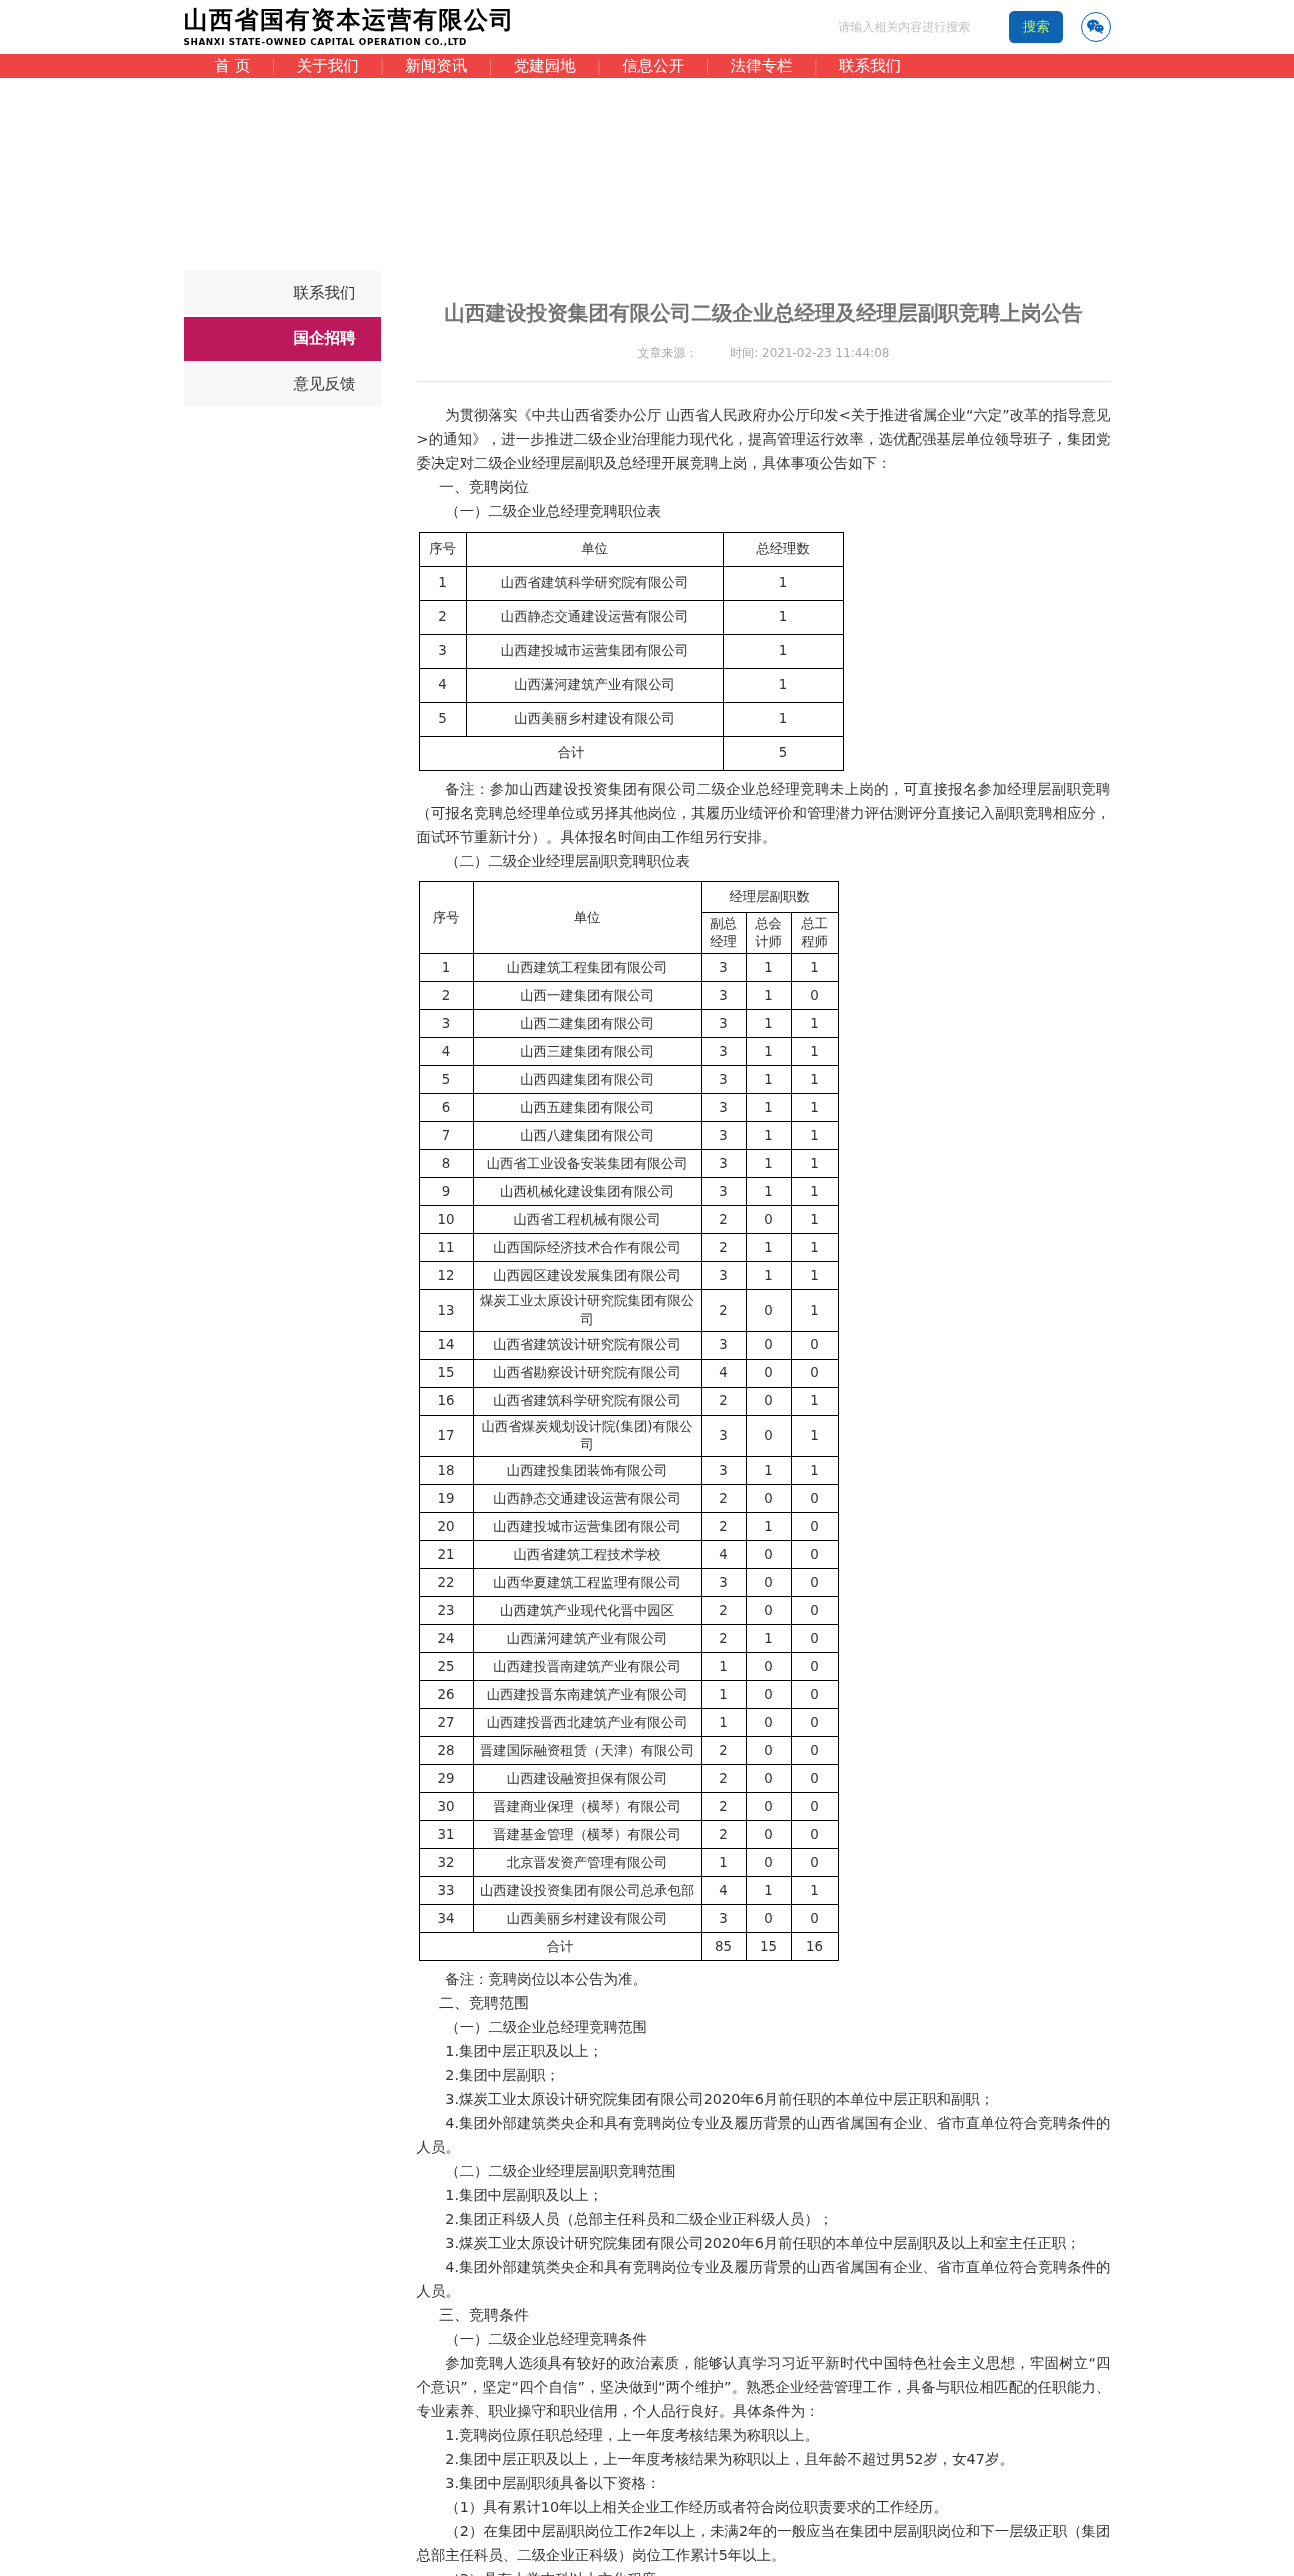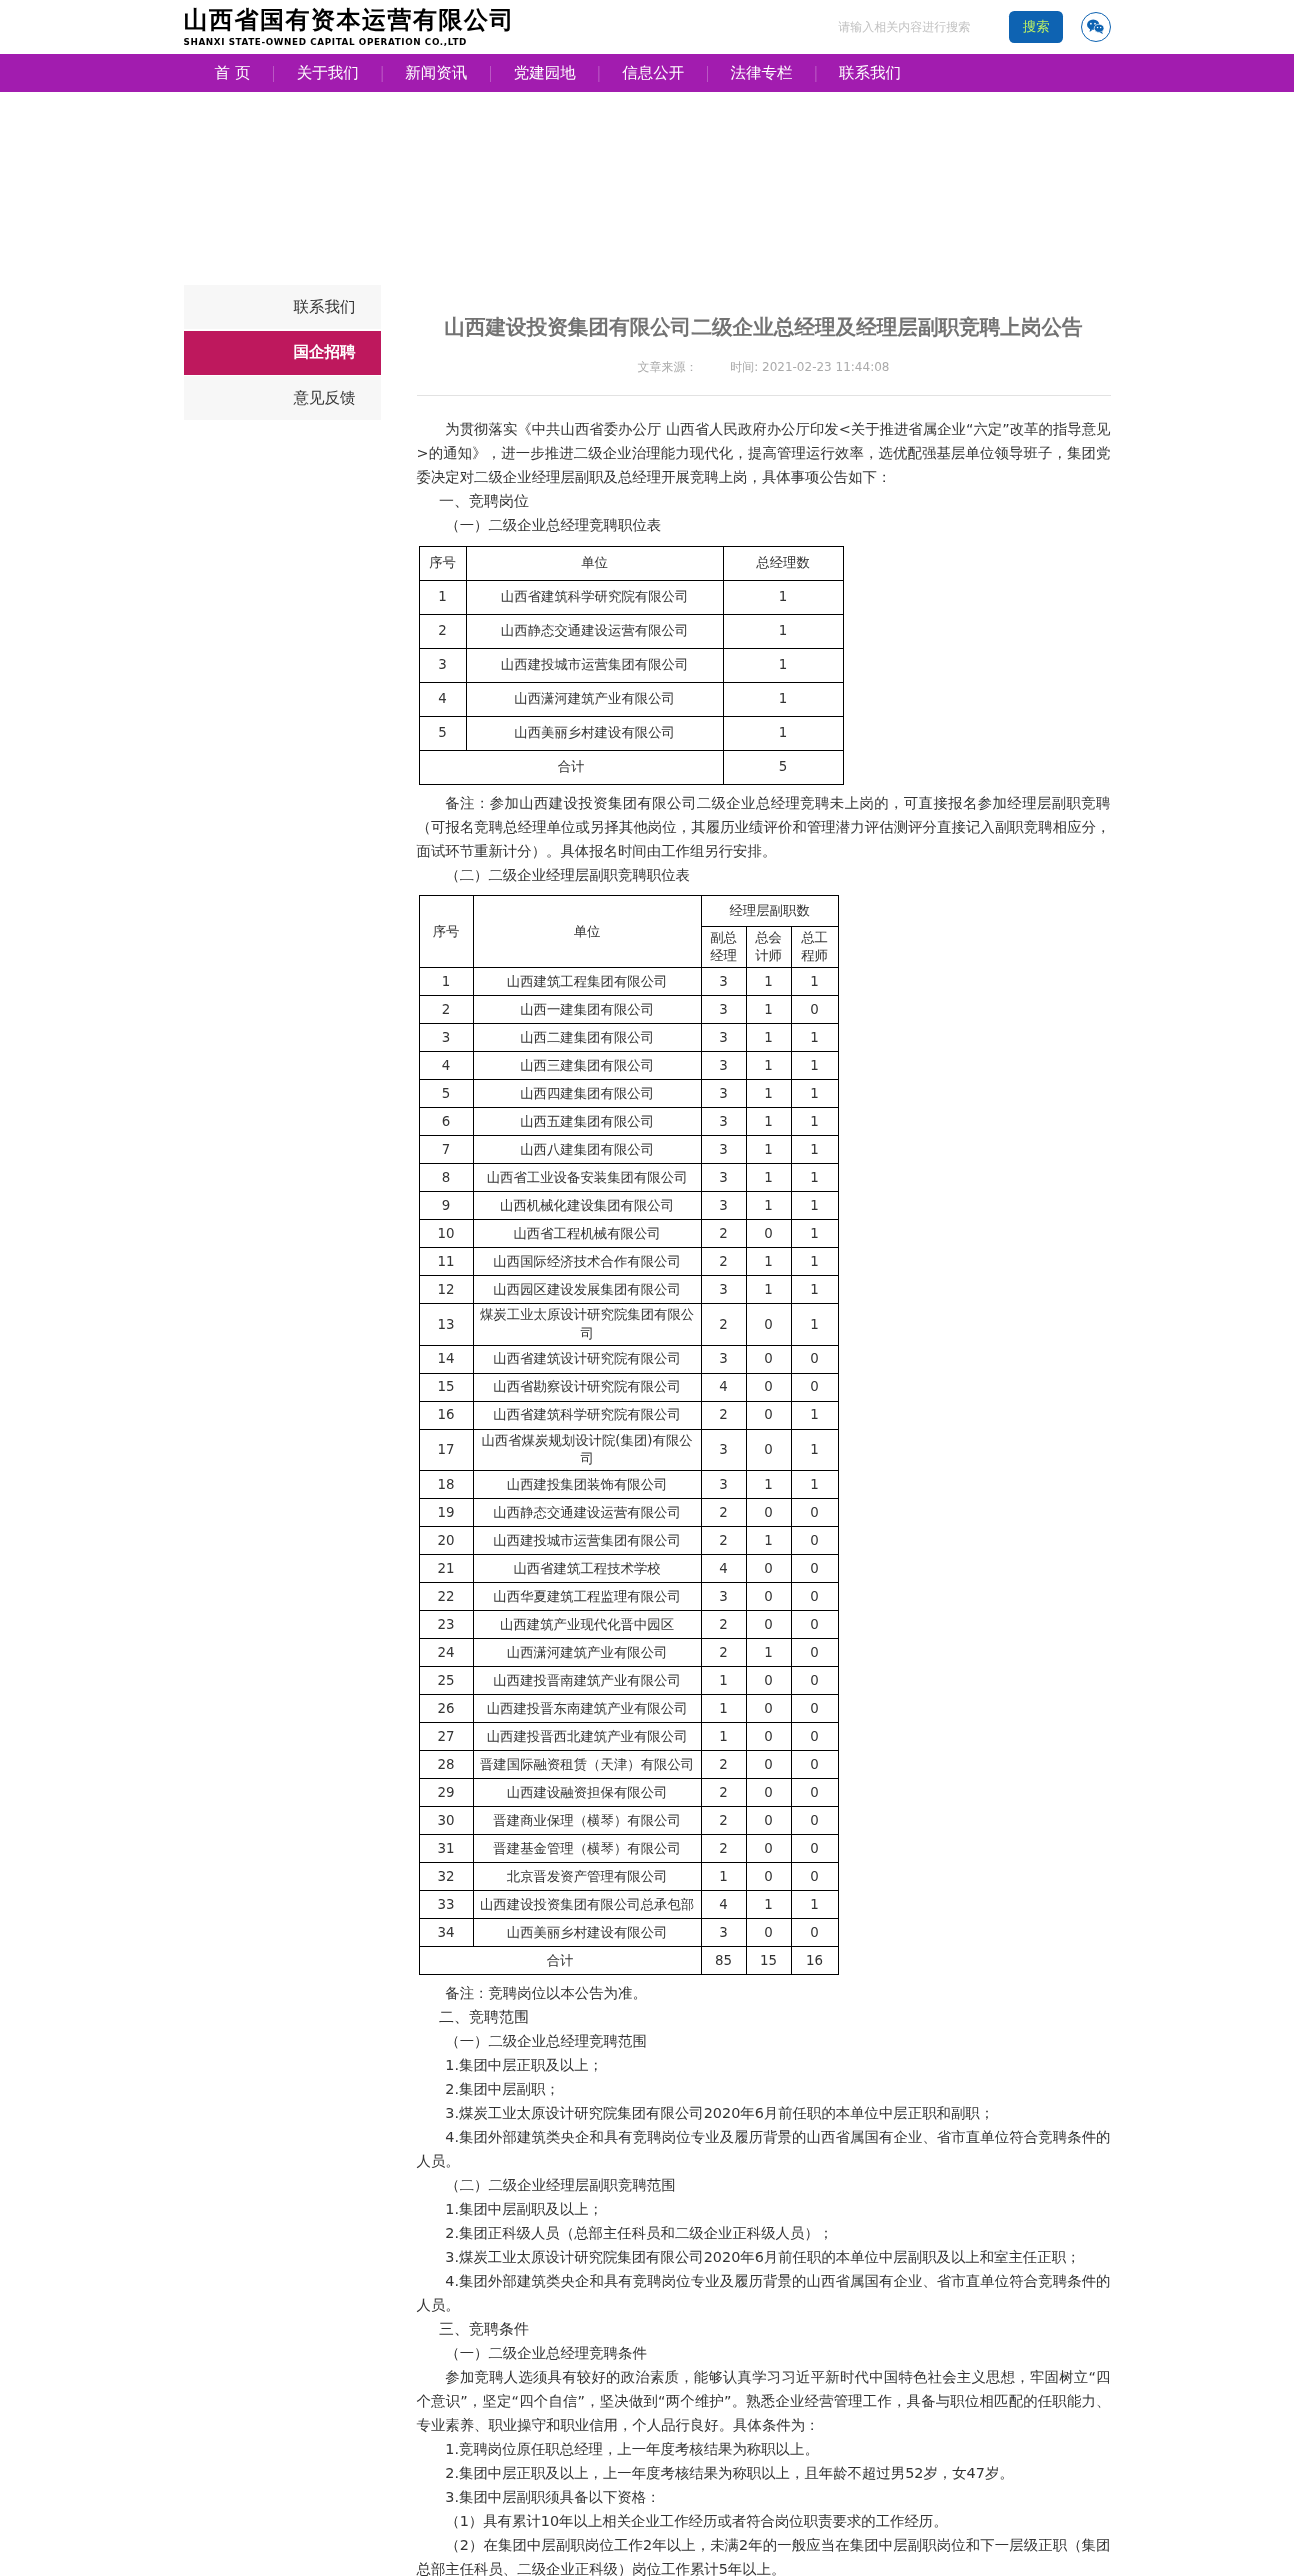--- a/index.html
+++ b/index.html
@@ -16,21 +16,21 @@
   .header-inner { width:927px; margin:0 auto; height:100%; display:flex; align-items:center; justify-content:space-between; }
   .logo-cn { font-size:24px; font-weight:bold; color:#000; letter-spacing:1.5px; line-height:1.1;text-align:center; }
   .logo-en { font-size:8.8px; font-weight:bold; color:#000; letter-spacing:0.6px; margin-top:3.1px; }
   .search-area { display:flex; align-items:center; }
   .search-input { width:165px; border:none; outline:none; font-size:12px; color:#666; background:transparent; }
   .search-input::placeholder { color:#c2c2c2; }
   .search-btn { background:#0e63b2; color:#bef264; border:none; font-size:13.4px; padding:6.7px 13.4px; border-radius:5.2px; cursor:pointer; margin-left:8.2px; }
   .wechat { width:30px; height:30px; border:1.5px solid #0e63b2; border-radius:50%; margin-left:17.5px; display:flex; align-items:center; justify-content:center; cursor:pointer; }
 
   
-  nav { background:#a21caf; height:38px; }
+  nav { background:#ef4444; height:24px; }
   nav ul { list-style:none; margin:0 auto; padding:0 0 0 31px; width:927px; height:100%; display:flex; align-items:center; }
   nav li { color:#fff; font-size:15.5px; cursor:pointer; white-space:nowrap; }
   nav li:not(:last-child)::after { content:"|"; color:rgba(255,255,255,.35); margin:0 20.6px; font-weight:200; }
 
   
   .main { width:927px; margin:193px auto 0; display:flex; align-items:flex-start; }
   aside { width:197px; flex:0 0 197px; }
   .side-item { height:44px; background:#f7f7f7; margin-bottom:1.5px; display:flex; align-items:center; justify-content:flex-end; padding-right:25px; font-size:15.5px; color:#333; cursor:pointer; }
   .side-item.active { background:#be185d; color:#fff;font-weight:bold; }
 

